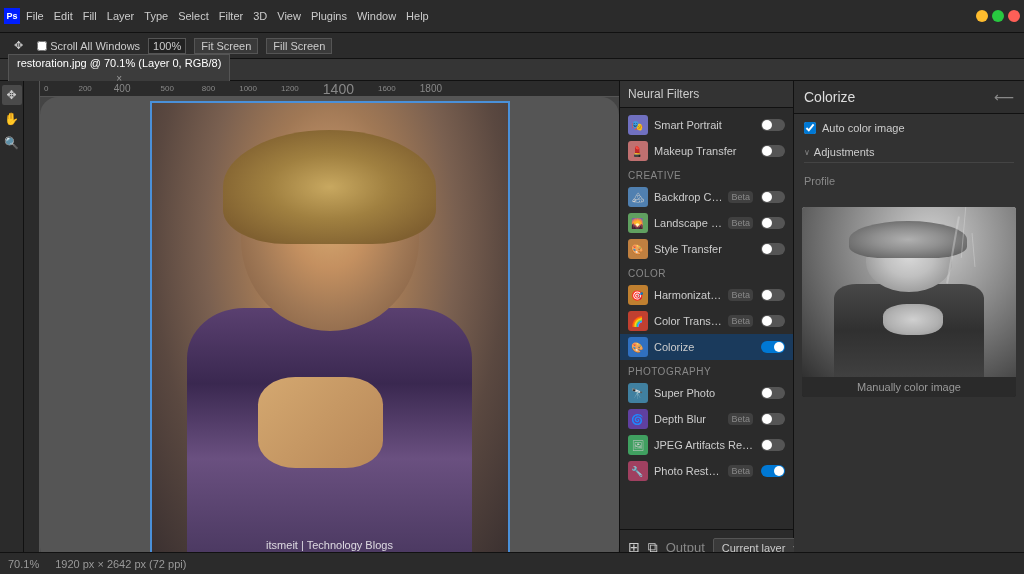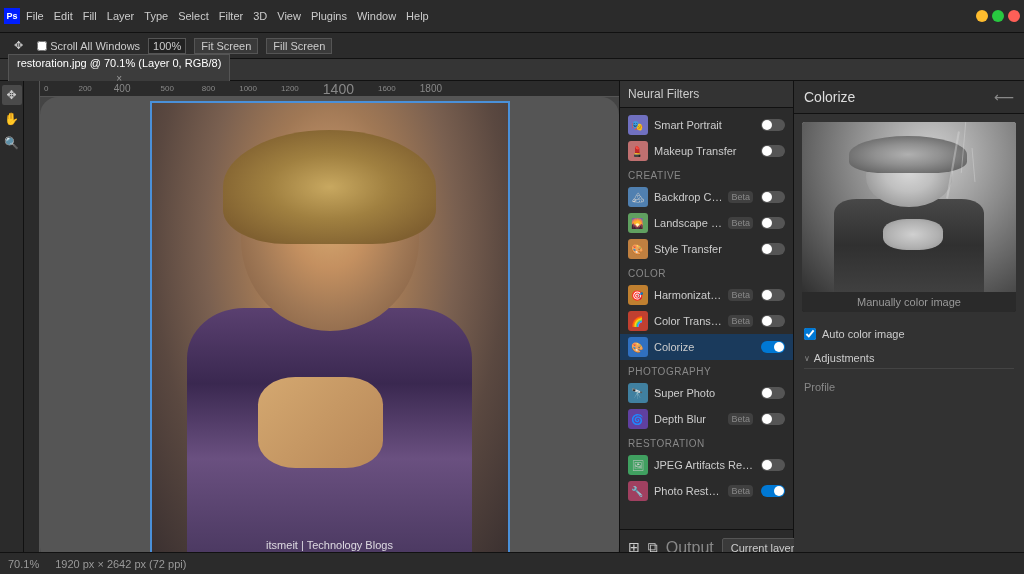--- a/index.html
+++ b/index.html
@@ -238,21 +238,21 @@
     #neural-bottom {
       height: 36px;
       background: #2b2b2b;
       border-top: 1px solid #111;
       display: flex;
       align-items: center;
       padding: 0 8px;
       gap: 8px;
     }
     .nb-icon { width: 18px; height: 18px; color: #ccc; font-size: 14px; cursor: pointer; }
-    .nb-label { font-size: 16px; color: #888; }
+    .nb-label { font-size: 13px; color: #888; }
     .nb-select {
       flex: 1;
       background: #3a3a3a;
       border: 1px solid #555;
       color: #ccc;
       font-size: 11px;
       padding: 2px 4px;
       border-radius: 2px;
     }
     .nb-ok { background: #0063b1; color: #fff; border: none; padding: 4px 12px; border-radius: 3px; font-size: 11px; cursor: pointer; }
@@ -530,21 +530,20 @@
 
       <div class="filter-item">
         <div class="filter-icon" style="background:#6040a0;">🌀</div>
         <span class="filter-name">Depth Blur</span>
         <span class="filter-badge">Beta</span>
         <div class="toggle-switch">
             <div class="knob"></div>
           </div>
       </div>
 
-      <div class="filter-section-label">RESTORATION</div>
 
       <div class="filter-item">
         <div class="filter-icon" style="background:#40a060;">🖼</div>
         <span class="filter-name">JPEG Artifacts Removal</span>
         <div class="toggle-switch">
             <div class="knob"></div>
           </div>
       </div>
 
       <div class="filter-item">
@@ -571,53 +570,53 @@
       <button class="nb-cancel">Cancel</button>
     </div>
   </div>
 
   <div id="colorize-panel">
     <div id="colorize-header">
       <span class="title">Colorize</span>
       <span class="icon">⟵</span>
     </div>
 
+    <div id="colorize-options">
+      <div class="option-row">
+        <input type="checkbox" class="option-checkbox" checked="" style="">
+        <span class="option-label">Auto color image</span>
+      </div>
+
+      <div class="section-toggle">
+        <span class="arrow">∨</span>
+        <span>Adjustments</span>
+      </div>
+
+      <div class="sub-label">Profile</div>
+    </div>
+
     <div id="colorize-preview">
       <div class="preview-image">
 
         <div class="bw-photo">
           <div class="bw-child-bg"></div>
           <div class="bw-child-body"></div>
           <div class="bw-child-face"></div>
 
           <div style="position:absolute; top:8%; left:22%; width:55%; height:22%; background:radial-gradient(ellipse, #b0b0b0 0%, #909090 40%, #686868 80%); border-radius:50% 50% 30% 30%;"></div>
 
           <div class="bw-crack" style="top:5%;left:70%;width:2px;height:40%;transform:rotate(10deg);"></div>
           <div class="bw-crack" style="top:0%;left:75%;width:1px;height:30%;transform:rotate(5deg);"></div>
           <div class="bw-crack" style="top:15%;left:80%;width:1px;height:20%;transform:rotate(-5deg);"></div>
 
           <div style="position:absolute; bottom:25%; left:38%; width:28%; height:18%; background:radial-gradient(ellipse, #d0d0d0 0%, #b0b0b0 60%, #909090 100%); border-radius:40%;"></div>
         </div>
       </div>
       <div class="preview-label">Manually color image</div>
     </div>
-
-    <div id="colorize-options">
-      <div class="option-row">
-        <input type="checkbox" class="option-checkbox" checked="" style="">
-        <span class="option-label">Auto color image</span>
-      </div>
-
-      <div class="section-toggle">
-        <span class="arrow">∨</span>
-        <span>Adjustments</span>
-      </div>
-
-      <div class="sub-label">Profile</div>
-    </div>
   </div>
 
 </div>
 
 <div id="status-bar">
   <span>70.1%</span>
   <span>1920 px × 2642 px (72 ppi)</span>
 </div>
 
 </body></html>

